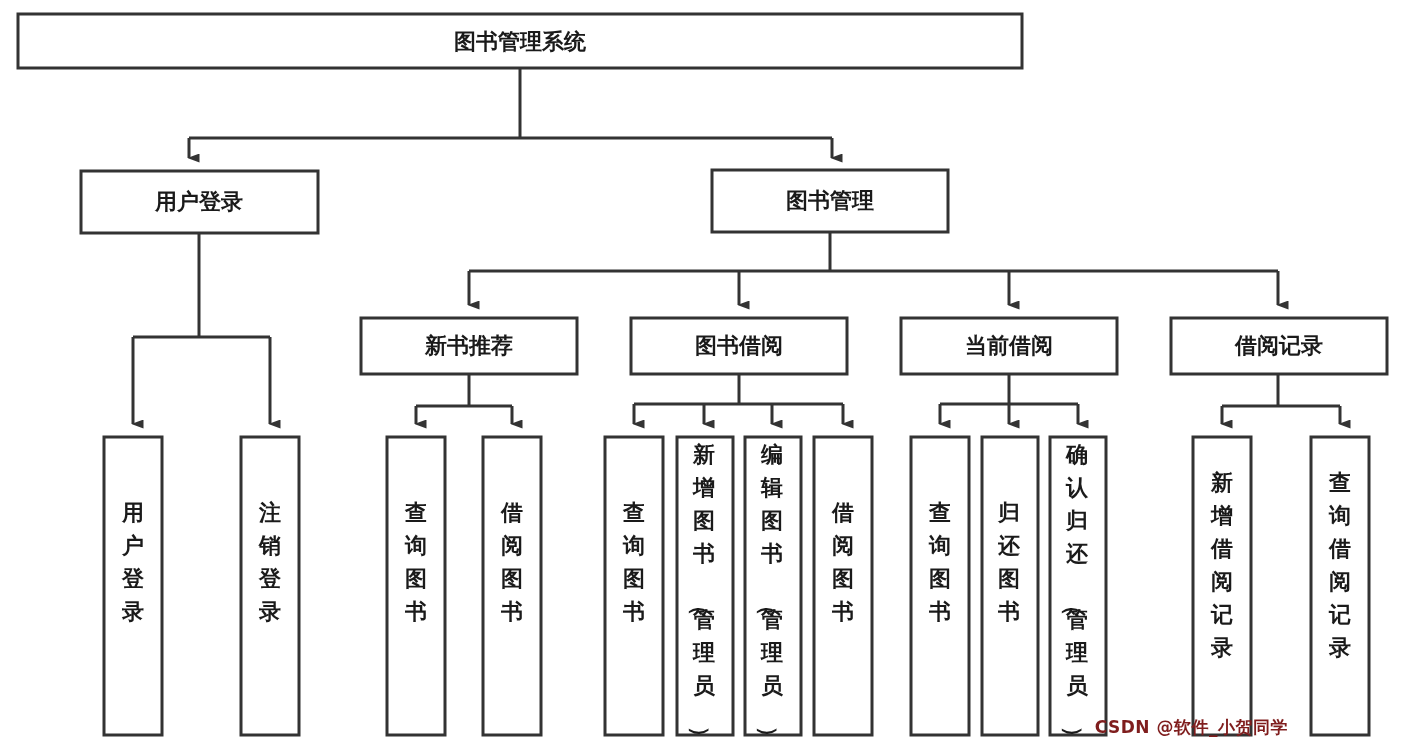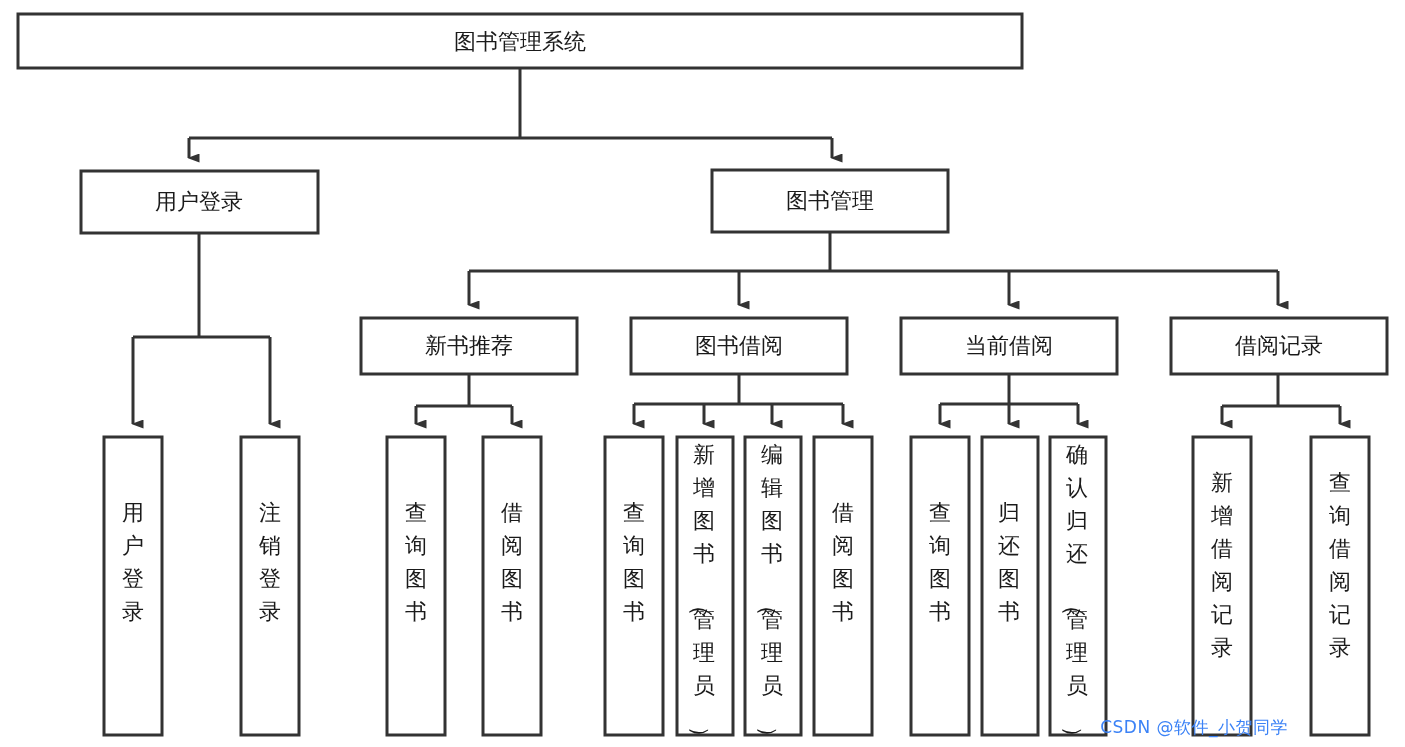--- a/index.html
+++ b/index.html
@@ -11,20 +11,21 @@
     width: 1405px;
     height: 747px;
     font-family: "DejaVu Sans", "Liberation Sans", sans-serif;
     overflow: hidden;
   }
   #diagram-root {
     position: relative;
     width: 1300px;
     height: 747px;
     background: #ffffff;
+    font-weight: bold;
   }
   svg#flow-svg {
     position: absolute;
     top: 0;
     left: 0;
     width: 1405px;
     height: 747px;
     display: block;
   }
   .node-box {
@@ -49,21 +50,21 @@
     font-family: "DejaVu Sans", "Liberation Sans", sans-serif;
     font-size: 22px;
     text-anchor: middle;
   }
   .watermark-text {
     position: absolute;
     right: 12px;
     bottom: 8px;
     font-family: "DejaVu Sans", "Liberation Sans", sans-serif;
     font-size: 17px;
-    color: #3b82f6;
+    color: #7f1d1d;
     letter-spacing: 0.5px;
     white-space: nowrap;
     user-select: none;
   }
 </style>
 </head>
 <body>
 
 <div id="diagram-root">
 

